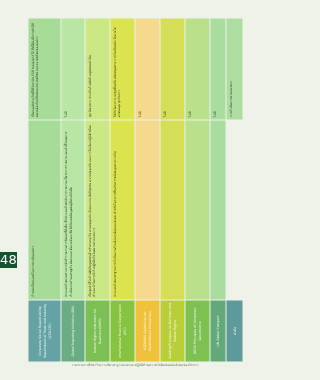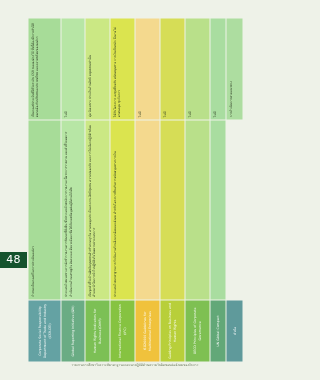--- a/index.html
+++ b/index.html
@@ -18,25 +18,25 @@
     height: 380px;
     background: #eef2e8;
     overflow: hidden;
   }
 
   
   #page-number-badge {
     position: absolute;
     left: 0px;
     top: 252px;
-    width: 27px;
+    width: 17px;
     height: 16px;
     background: #14532d;
     color: #ffffff;
-    font-size: 11px;
+    font-size: 13px;
     line-height: 16px;
     text-align: center;
     letter-spacing: 0.3px;
   }
 
   
   
   #rot-wrap {
     position: absolute;
     left: 135px;     

